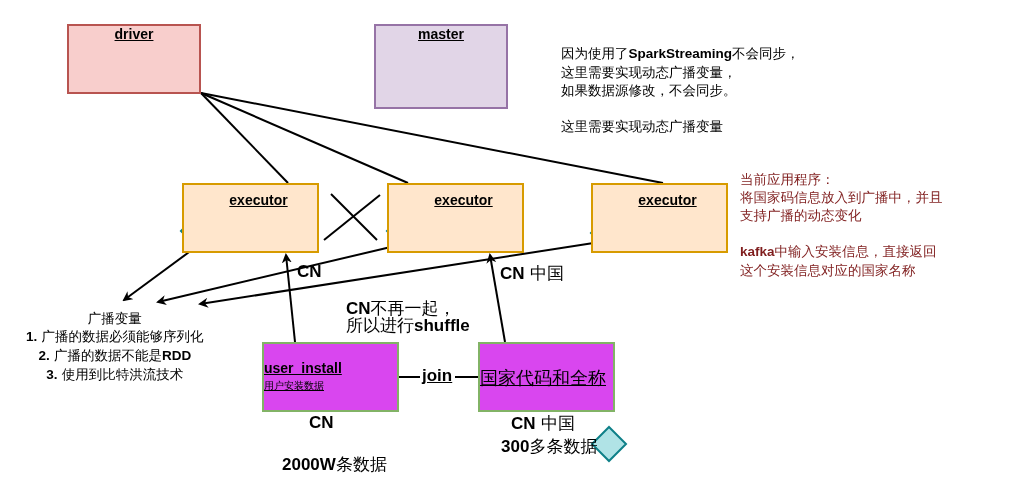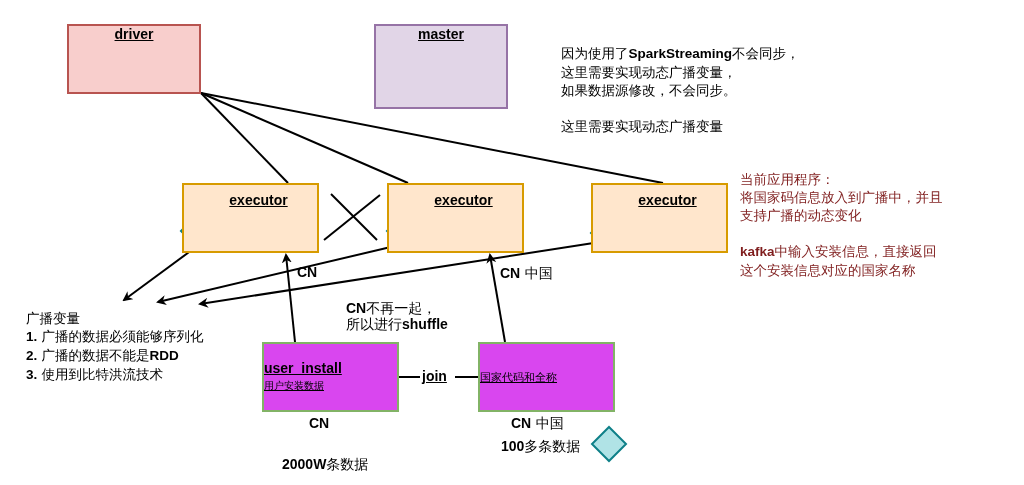--- a/index.html
+++ b/index.html
@@ -11,27 +11,27 @@
     .master { left: 374px; top: 24px; width: 134px; height: 85px; background: #e1d5e7; border-color: #9673a6; }
     .exec { background: #ffe6cc; border-color: #d79b00; width: 137px; height: 70px; }
     .exec1 { left: 182px; top: 183px; }
     .exec2 { left: 387px; top: 183px; }
     .exec3 { left: 591px; top: 183px; }
     .exec span { position: relative; left: 8px; top: -2px; margin-top: 9px; }
     .green { background: #d946ef; border-color: #82b366; height: 70px; font-size: 14px; line-height: 17px; flex-direction: column; }
     .ui { left: 262px; top: 342px; width: 137px; }
     .cc { left: 478px; top: 342px; width: 137px; font-weight: normal; }
     .ui .cn { font-weight: normal; font-family: "DejaVu Serif", serif; font-size: 10px; }
-    .cc span { font-family: "DejaVu Serif", serif; font-size: 11px; }
+    .cc span { font-family: "DejaVu Serif", serif; font-size: 18px; }
     .text { position: absolute; font-size: 13.5px; line-height: 18px; white-space: pre; }
     .serif { font-family: "DejaVu Serif", serif; }
     .b { font-weight: bold; font-family: "Liberation Sans", sans-serif; }
     .pink { color: #7f1d1d; }
     svg.lines { position: absolute; left: 0; top: 0; }
-    .lbl { position: absolute; font-size: 14px; line-height: 16px; white-space: pre; }
+    .lbl { position: absolute; font-size: 17px; line-height: 16px; white-space: pre; }
   </style>
 </head>
 <body>
 
 <svg class="lines" width="1024" height="485">
   <defs>
     <marker id="arr" markerWidth="10" markerHeight="10" refX="8" refY="5" orient="auto" markerUnits="userSpaceOnUse">
       <path d="M0,0 L10,5 L0,10 L3,5 z" fill="#000"></path>
     </marker>
   </defs>
@@ -90,27 +90,27 @@
 
 <span>这里需要实现动态广播变量</span></div>
 
 <div class="text serif pink" style="left:740px; top:170px;"><span>当前应用程序：</span>
 <span>将国家码信息放入到广播中，并且</span>
 <span>支持广播的动态变化</span>
 
 <span class="b">kafka</span><span>中输入安装信息，直接返回</span>
 <span>这个安装信息对应的国家名称</span></div>
 
-<div class="text serif" style="left:26px; top:309px;"><span>广播变量</span>
+<div class="text serif" style="left:26px; top:309px;text-align:center;"><span>广播变量</span>
 <span class="b">1.</span> <span>广播的数据必须能够序列化</span>
 <span class="b">2.</span> <span>广播的数据不能是</span><span class="b">RDD</span>
 <span class="b">3.</span> <span>使用到比特洪流技术</span></div>
 
 <div class="lbl b" style="left:297px; top:264px;">CN</div>
 <div class="lbl serif" style="left:346px; top:258px;margin-top:42px;"><span class="b">CN</span><span>不再一起，</span>
 <span>所以进行</span><span class="b">shuffle</span></div>
 <div class="lbl serif" style="left:500px; top:265px;"><span class="b">CN</span><span> 中国</span></div>
 <div class="lbl b" style="left:422px; top:368px;text-decoration:underline;">join</div>
 
 <div class="lbl b" style="left:309px; top:415px;">CN</div>
 <div class="lbl serif" style="left:282px; top:456px;"><span class="b">2000W</span><span>条数据</span></div>
 <div class="lbl serif" style="left:511px; top:415px;"><span class="b">CN</span><span> 中国</span></div>
-<div class="lbl serif" style="left:501px; top:438px;"><span class="b">100</span><span>多条数据</span></div>
+<div class="lbl serif" style="left:501px; top:438px;"><span class="b">300</span><span>多条数据</span></div>
 
 </body></html>

